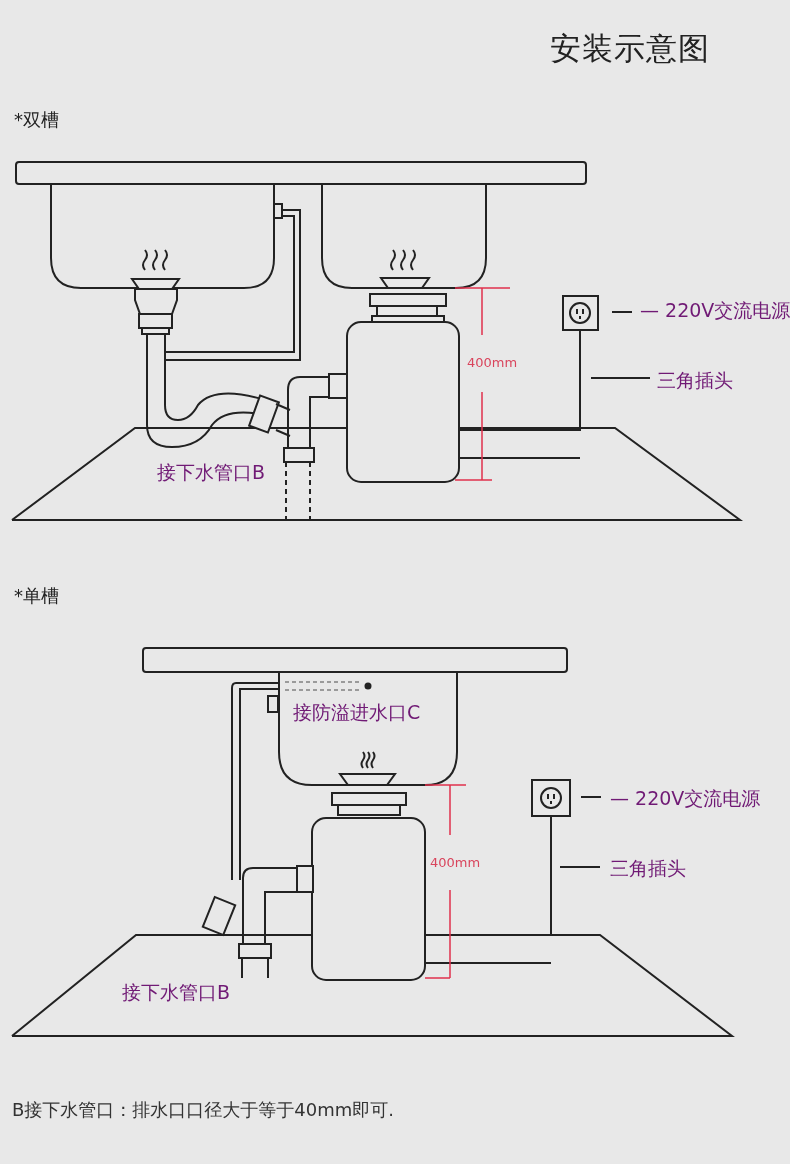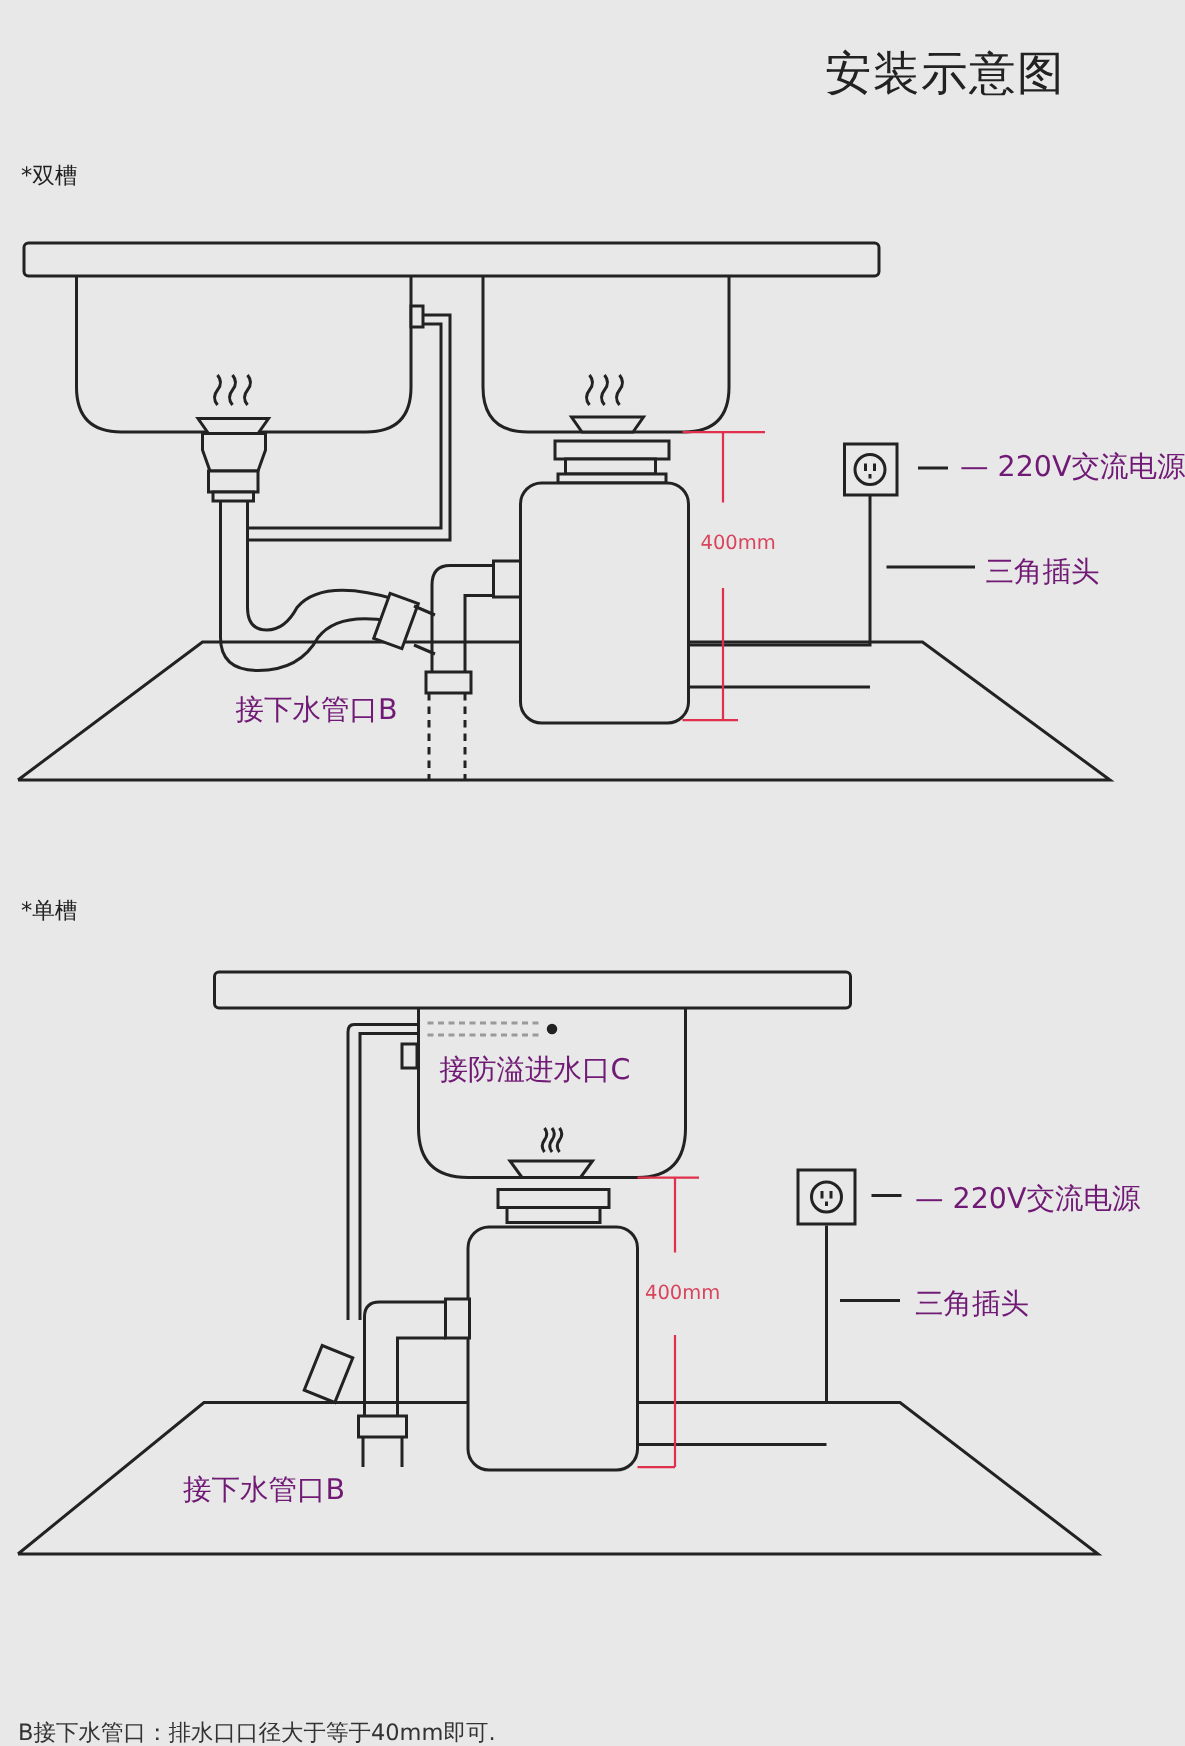--- a/index.html
+++ b/index.html
@@ -1,24 +1,24 @@
 <!DOCTYPE html>
 <html><head>
   <meta charset="utf-8">
   <style>
     html, body { margin: 0; padding: 0; }
     body {
       width: 790px; height: 1164px; background: #e8e8e8; position: relative; overflow: hidden;
       font-family: "DejaVu Sans", "Liberation Sans", sans-serif; color: #222;
     }
     .title { position: absolute; left: 0; width: 710px; top: 28px; text-align: right; font-size: 31px; letter-spacing: 1px; }
-    .section { position: absolute; left: 14px; font-size: 15px; }
+    .section { position: absolute; left: 14px; font-size: 18px; }
     .lbl { position: absolute; font-size: 19px; color: #701a75; white-space: nowrap; }
     .red { color: #d9445c; font-size: 13px; position: absolute; }
-    .note { position: absolute; left: 12px; top: 1098px; font-size: 15px; color: #333; margin-top: 48px; }
+    .note { position: absolute; left: 12px; top: 1098px; font-size: 18px; color: #333; }
     svg { position: absolute; left: 0; top: 0; }
     svg .k { stroke: #222; stroke-width: 2; fill: none; }
     svg .kf { stroke: #222; stroke-width: 2; fill: #e8e8e8; }
     svg .r { stroke: #e0304c; stroke-width: 1.5; fill: none; }
     svg .g { stroke: #9a9a9a; stroke-width: 2; fill: none; stroke-dasharray: 4 3; }
   </style>
 </head>
 <body>
 
 <div class="title">安装示意图</div>
@@ -78,21 +78,21 @@
   <path class="k" d="M591,378 H650" stroke-width="1.5"></path>
 
   <path class="r" d="M455,288 H510 M482,288 V335 M482,392 V480 M455,480 H492"></path>
 </svg>
 
 <div class="lbl" style="left:640px;top:298px">— 220V交流电源</div>
 <div class="lbl" style="left:657px;top:368px">三角插头</div>
 <div class="lbl" style="left:157px;top:460px">接下水管口B</div>
 <div class="red" style="left:467px;top:355px">400mm</div>
 
-<div class="section" style="top:598px">*单槽</div>
+<div class="section" style="top:584px">*单槽</div>
 
 <svg width="790" height="1100" style="top:0">
 
   <polyline class="k" points="12,1036 136,935 600,935 732,1036 12,1036"></polyline>
 
   <rect class="kf" x="143" y="648" width="424" height="24" rx="3"></rect>
 
   <path class="k" d="M279,672 V752 Q279,785 312,785 H425 Q457,785 457,752 V672"></path>
 
   <path class="g" d="M285,682 H360 M285,690 H360" stroke-width="1.5"></path>

